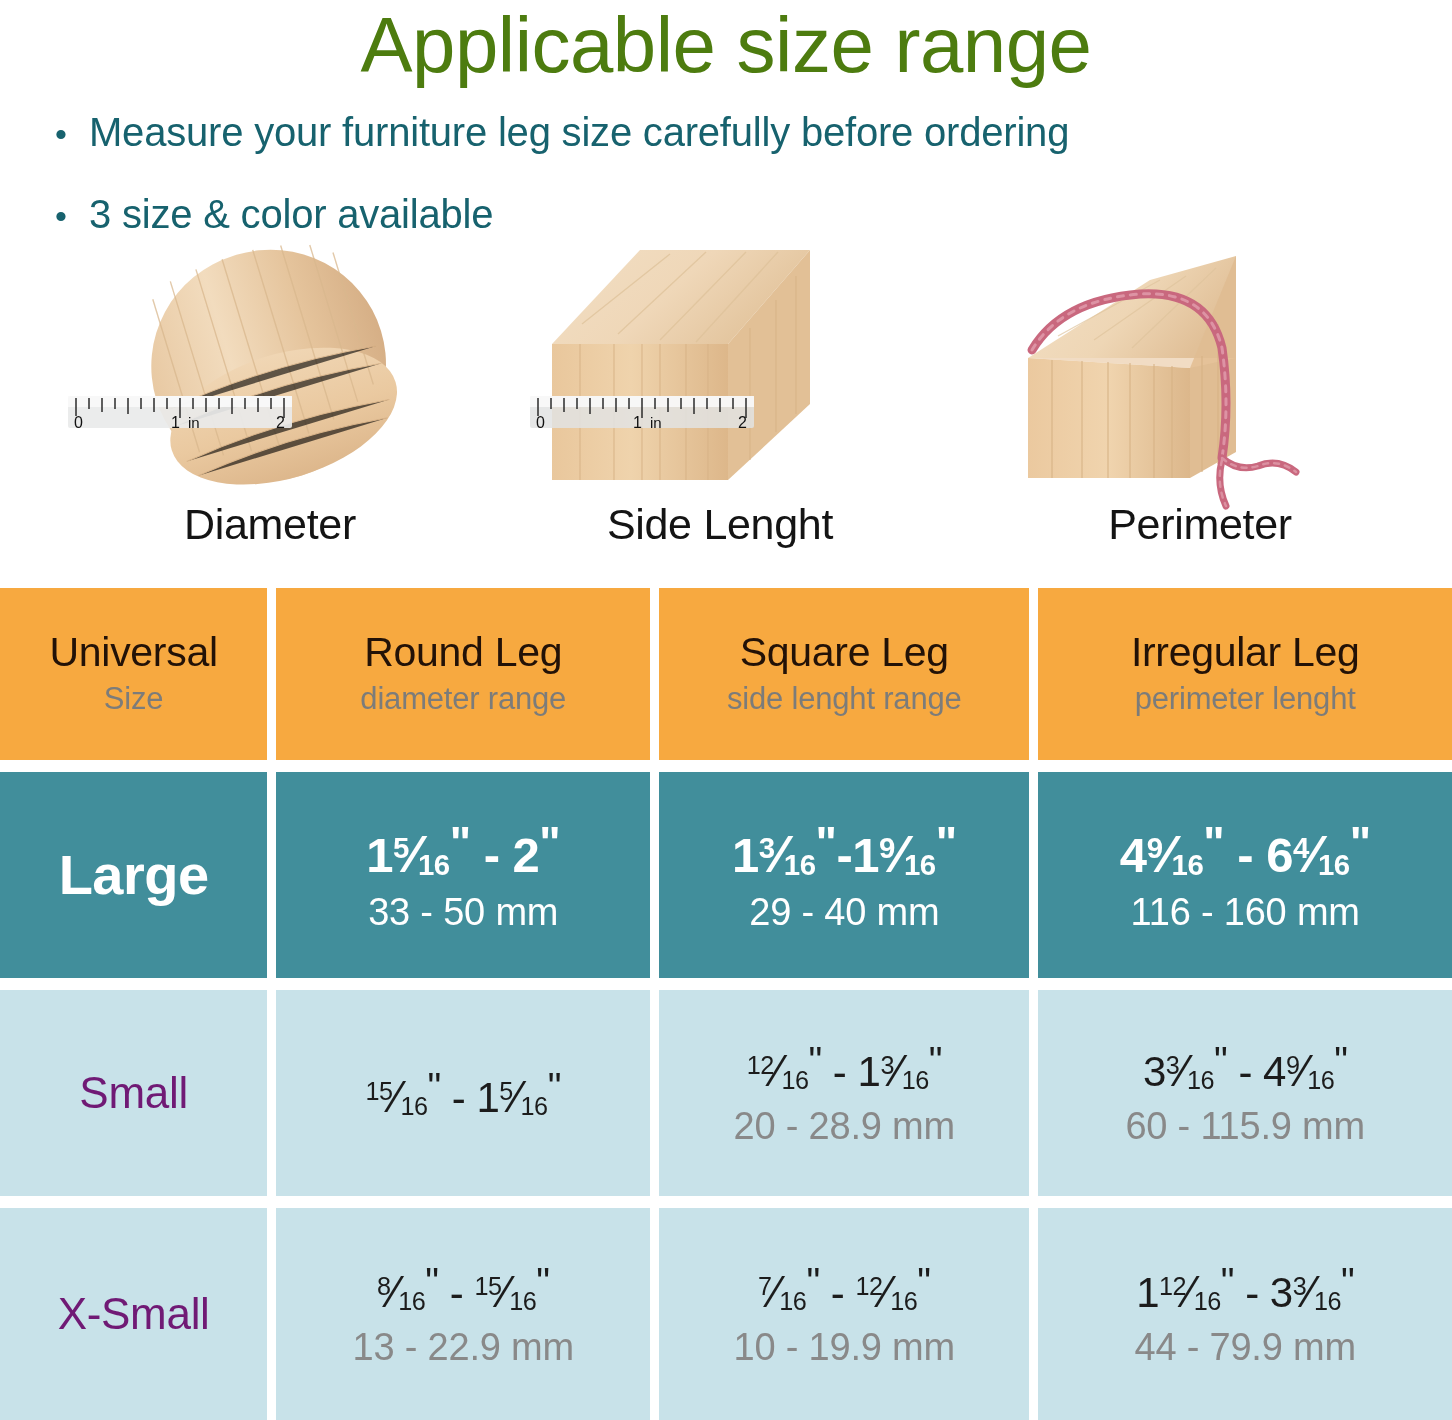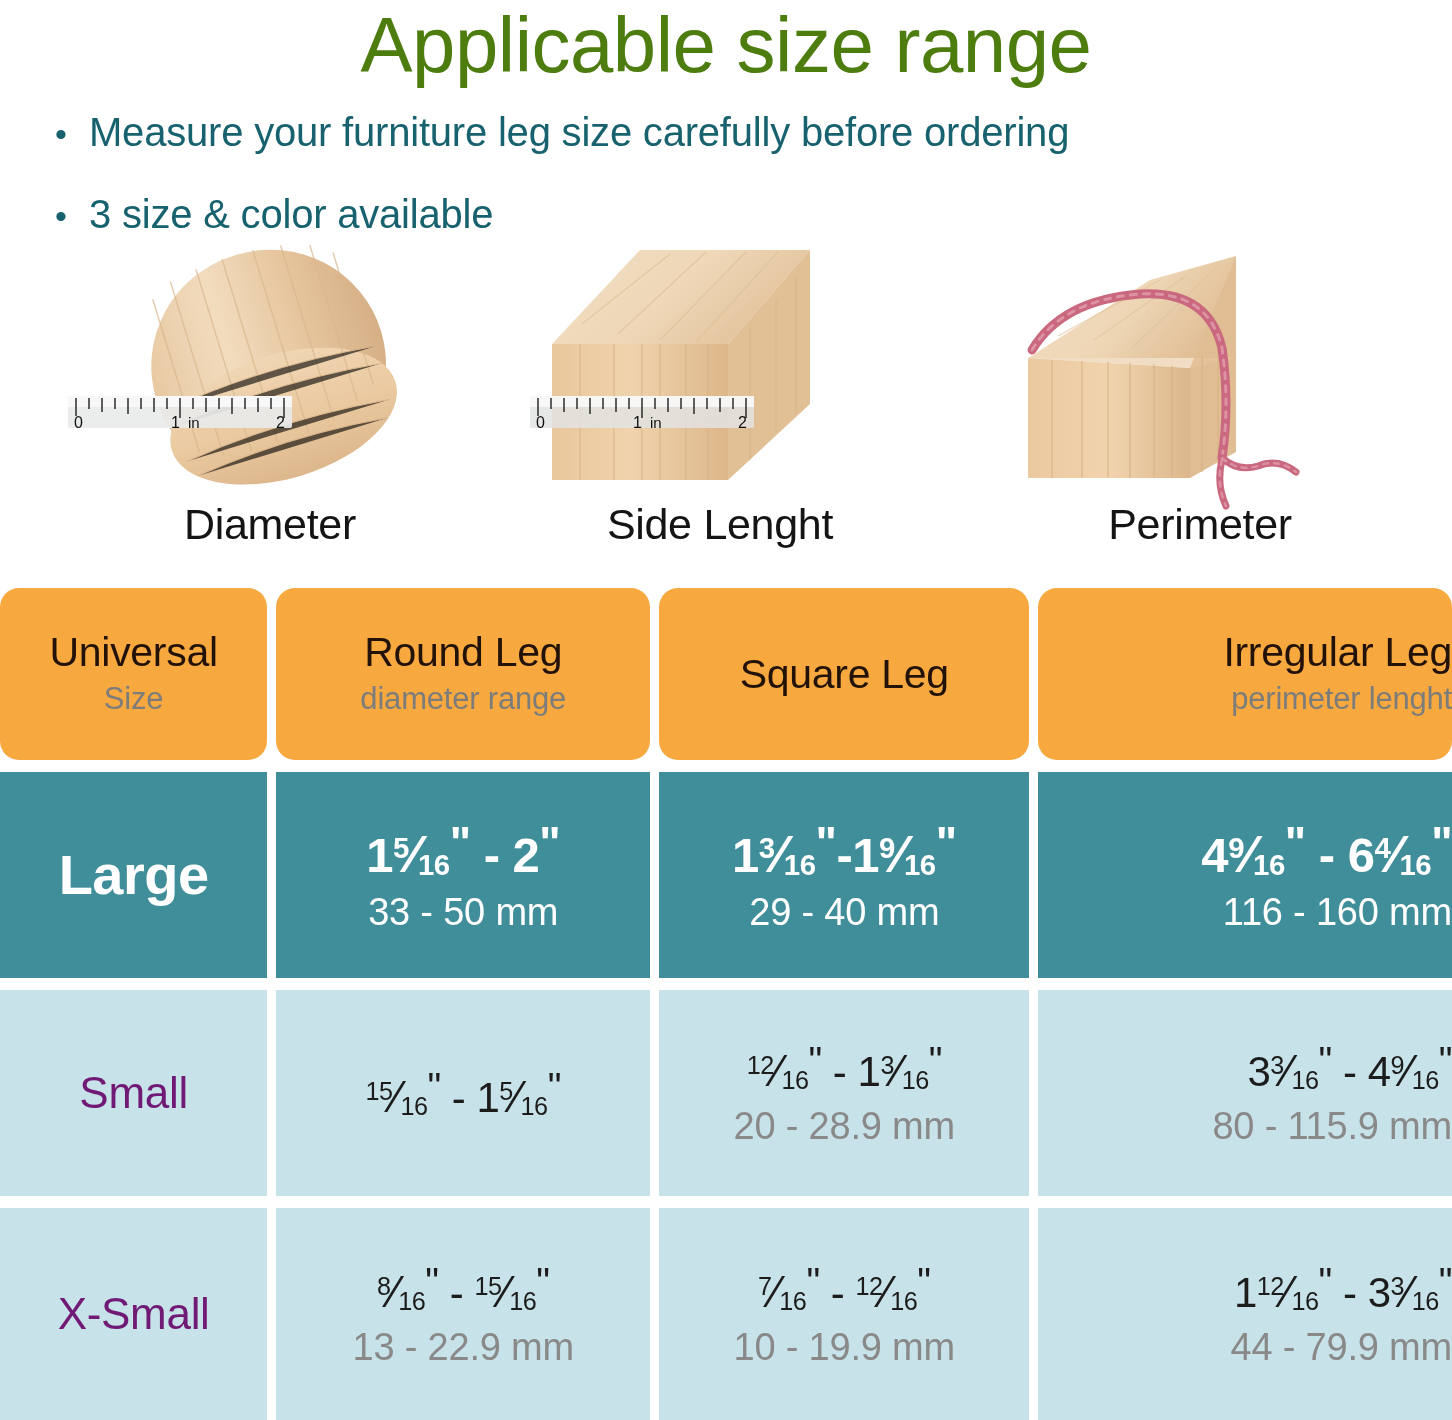--- a/index.html
+++ b/index.html
@@ -113,23 +113,23 @@
     height: 100%;
     display: flex;
     flex-direction: column;
     align-items: center;
     justify-content: center;
     text-align: center;
   }
   .c1 { width: 283px; margin-right: 9px; }
   .c2 { width: 396px; margin-right: 9px; }
   .c3 { width: 392px; margin-right: 9px; }
-  .c4 { width: 438px; align-items: flex-end; }
-
-  .header .cell { background: #F7A940; border-radius: 19px; }
+  .c4 { width: 438px; }
+
+  .header .cell { background: #F7A940; }
   .large  .cell { background: #418E9B; }
   .small  .cell, .xsmall .cell { background: #C8E2E9; }
 
   .h-main {
     font-size: 41px;
     line-height: 46px;
     color: #231207;
     letter-spacing: -0.3px;
   }
   .h-sub {
@@ -425,20 +425,21 @@
       <div class="cell c1">
         <div class="h-main">Universal</div>
         <div class="h-sub">Size</div>
       </div>
       <div class="cell c2">
         <div class="h-main">Round Leg</div>
         <div class="h-sub">diameter range</div>
       </div>
       <div class="cell c3">
         <div class="h-main">Square Leg</div>
+        <div class="h-sub">side lenght range</div>
       </div>
       <div class="cell c4">
         <div class="h-main">Irregular Leg</div>
         <div class="h-sub">perimeter lenght</div>
       </div>
     </div>
 
     <div class="trow large">
       <div class="cell c1">
         <div class="size-label-large">Large</div>
@@ -463,21 +464,21 @@
       </div>
       <div class="cell c2">
         <div class="val-in small-row"><span class="frac"><sup>15</sup><span class="slash">⁄</span><sub>16</sub><span class="inchmark">"</span></span> - <span class="frac">1<sup>5</sup><span class="slash">⁄</span><sub>16</sub><span class="inchmark">"</span></span></div>
       </div>
       <div class="cell c3">
         <div class="val-in small-row"><span class="frac"><sup>12</sup><span class="slash">⁄</span><sub>16</sub><span class="inchmark">"</span></span> - <span class="frac">1<sup>3</sup><span class="slash">⁄</span><sub>16</sub><span class="inchmark">"</span></span></div>
         <div class="val-mm">20 - 28.9 mm</div>
       </div>
       <div class="cell c4">
         <div class="val-in small-row"><span class="frac">3<sup>3</sup><span class="slash">⁄</span><sub>16</sub><span class="inchmark">"</span></span> - <span class="frac">4<sup>9</sup><span class="slash">⁄</span><sub>16</sub><span class="inchmark">"</span></span></div>
-        <div class="val-mm">80 - 115.9 mm</div>
+        <div class="val-mm">60 - 115.9 mm</div>
       </div>
     </div>
 
     <div class="trow xsmall">
       <div class="cell c1">
         <div class="size-label">X-Small</div>
       </div>
       <div class="cell c2">
         <div class="val-in small-row"><span class="frac"><sup>8</sup><span class="slash">⁄</span><sub>16</sub><span class="inchmark">"</span></span> - <span class="frac"><sup>15</sup><span class="slash">⁄</span><sub>16</sub><span class="inchmark">"</span></span></div>
         <div class="val-mm">13 - 22.9 mm</div>

